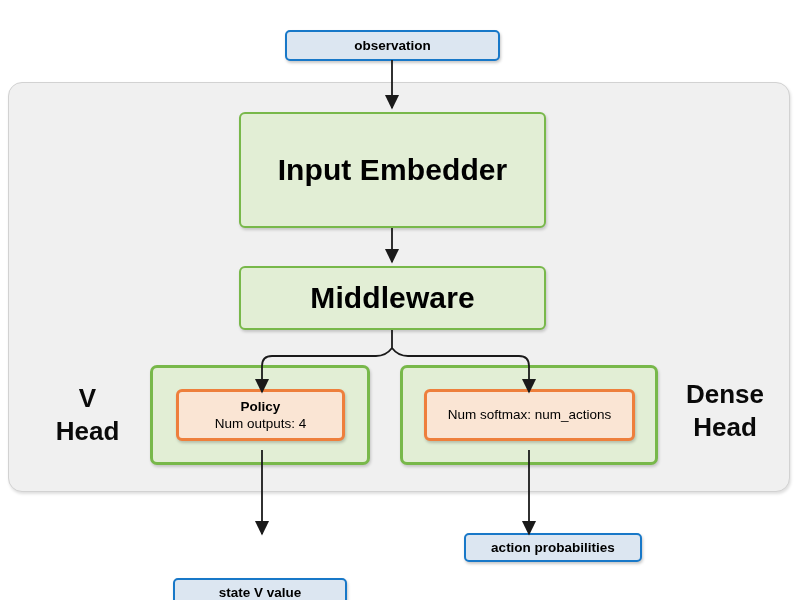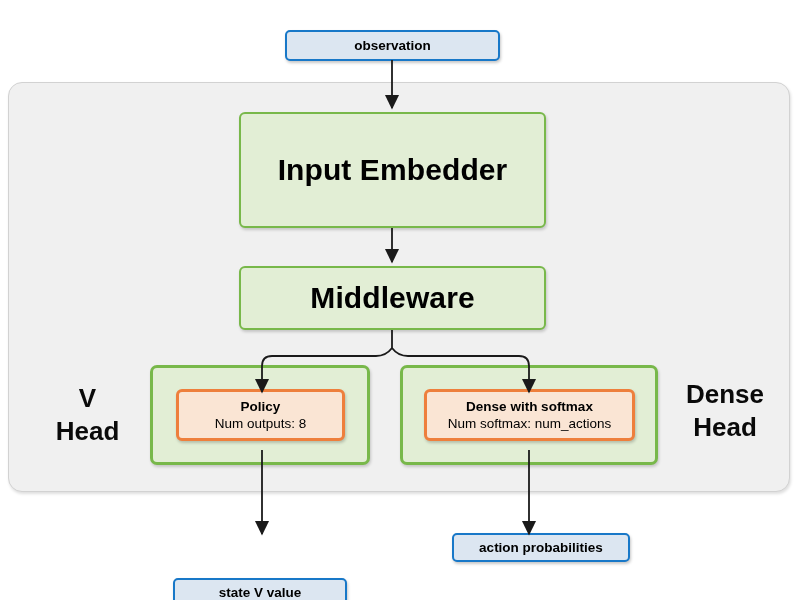--- a/index.html
+++ b/index.html
@@ -169,34 +169,33 @@
     <span class="stage-label">Middleware</span>
   </div>
 
   <div class="head-caption" style="left:30px; top:382px; width:115px;">
     <div>V</div>
     <div>Head</div>
   </div>
 
   <div class="node dense" style="left:176px; top:389px; width:169px; height:52px;">
     <span class="dense-title">Policy</span>
-    <span class="dense-sub">Num outputs: 8</span>
+    <span class="dense-sub">Num outputs: 4</span>
   </div>
 
   <div class="node dense" style="left:424px; top:389px; width:211px; height:52px;">
-    <span class="dense-title">Dense with softmax</span>
     <span class="dense-sub">Num softmax: num_actions</span>
   </div>
 
   <div class="head-caption" style="left:665px; top:378px; width:120px;">
     <div>Dense</div>
     <div>Head</div>
   </div>
 
   <div class="node io" style="left:173px; top:533px; width:174px; height:29px;margin-top:45px;">
     <span class="io-label">state V value</span>
   </div>
 
-  <div class="node io" style="left:452px; top:533px; width:178px; height:29px;">
+  <div class="node io" style="left:464px; top:533px; width:178px; height:29px;">
     <span class="io-label">action probabilities</span>
   </div>
 
 </div>
 
 </body></html>

